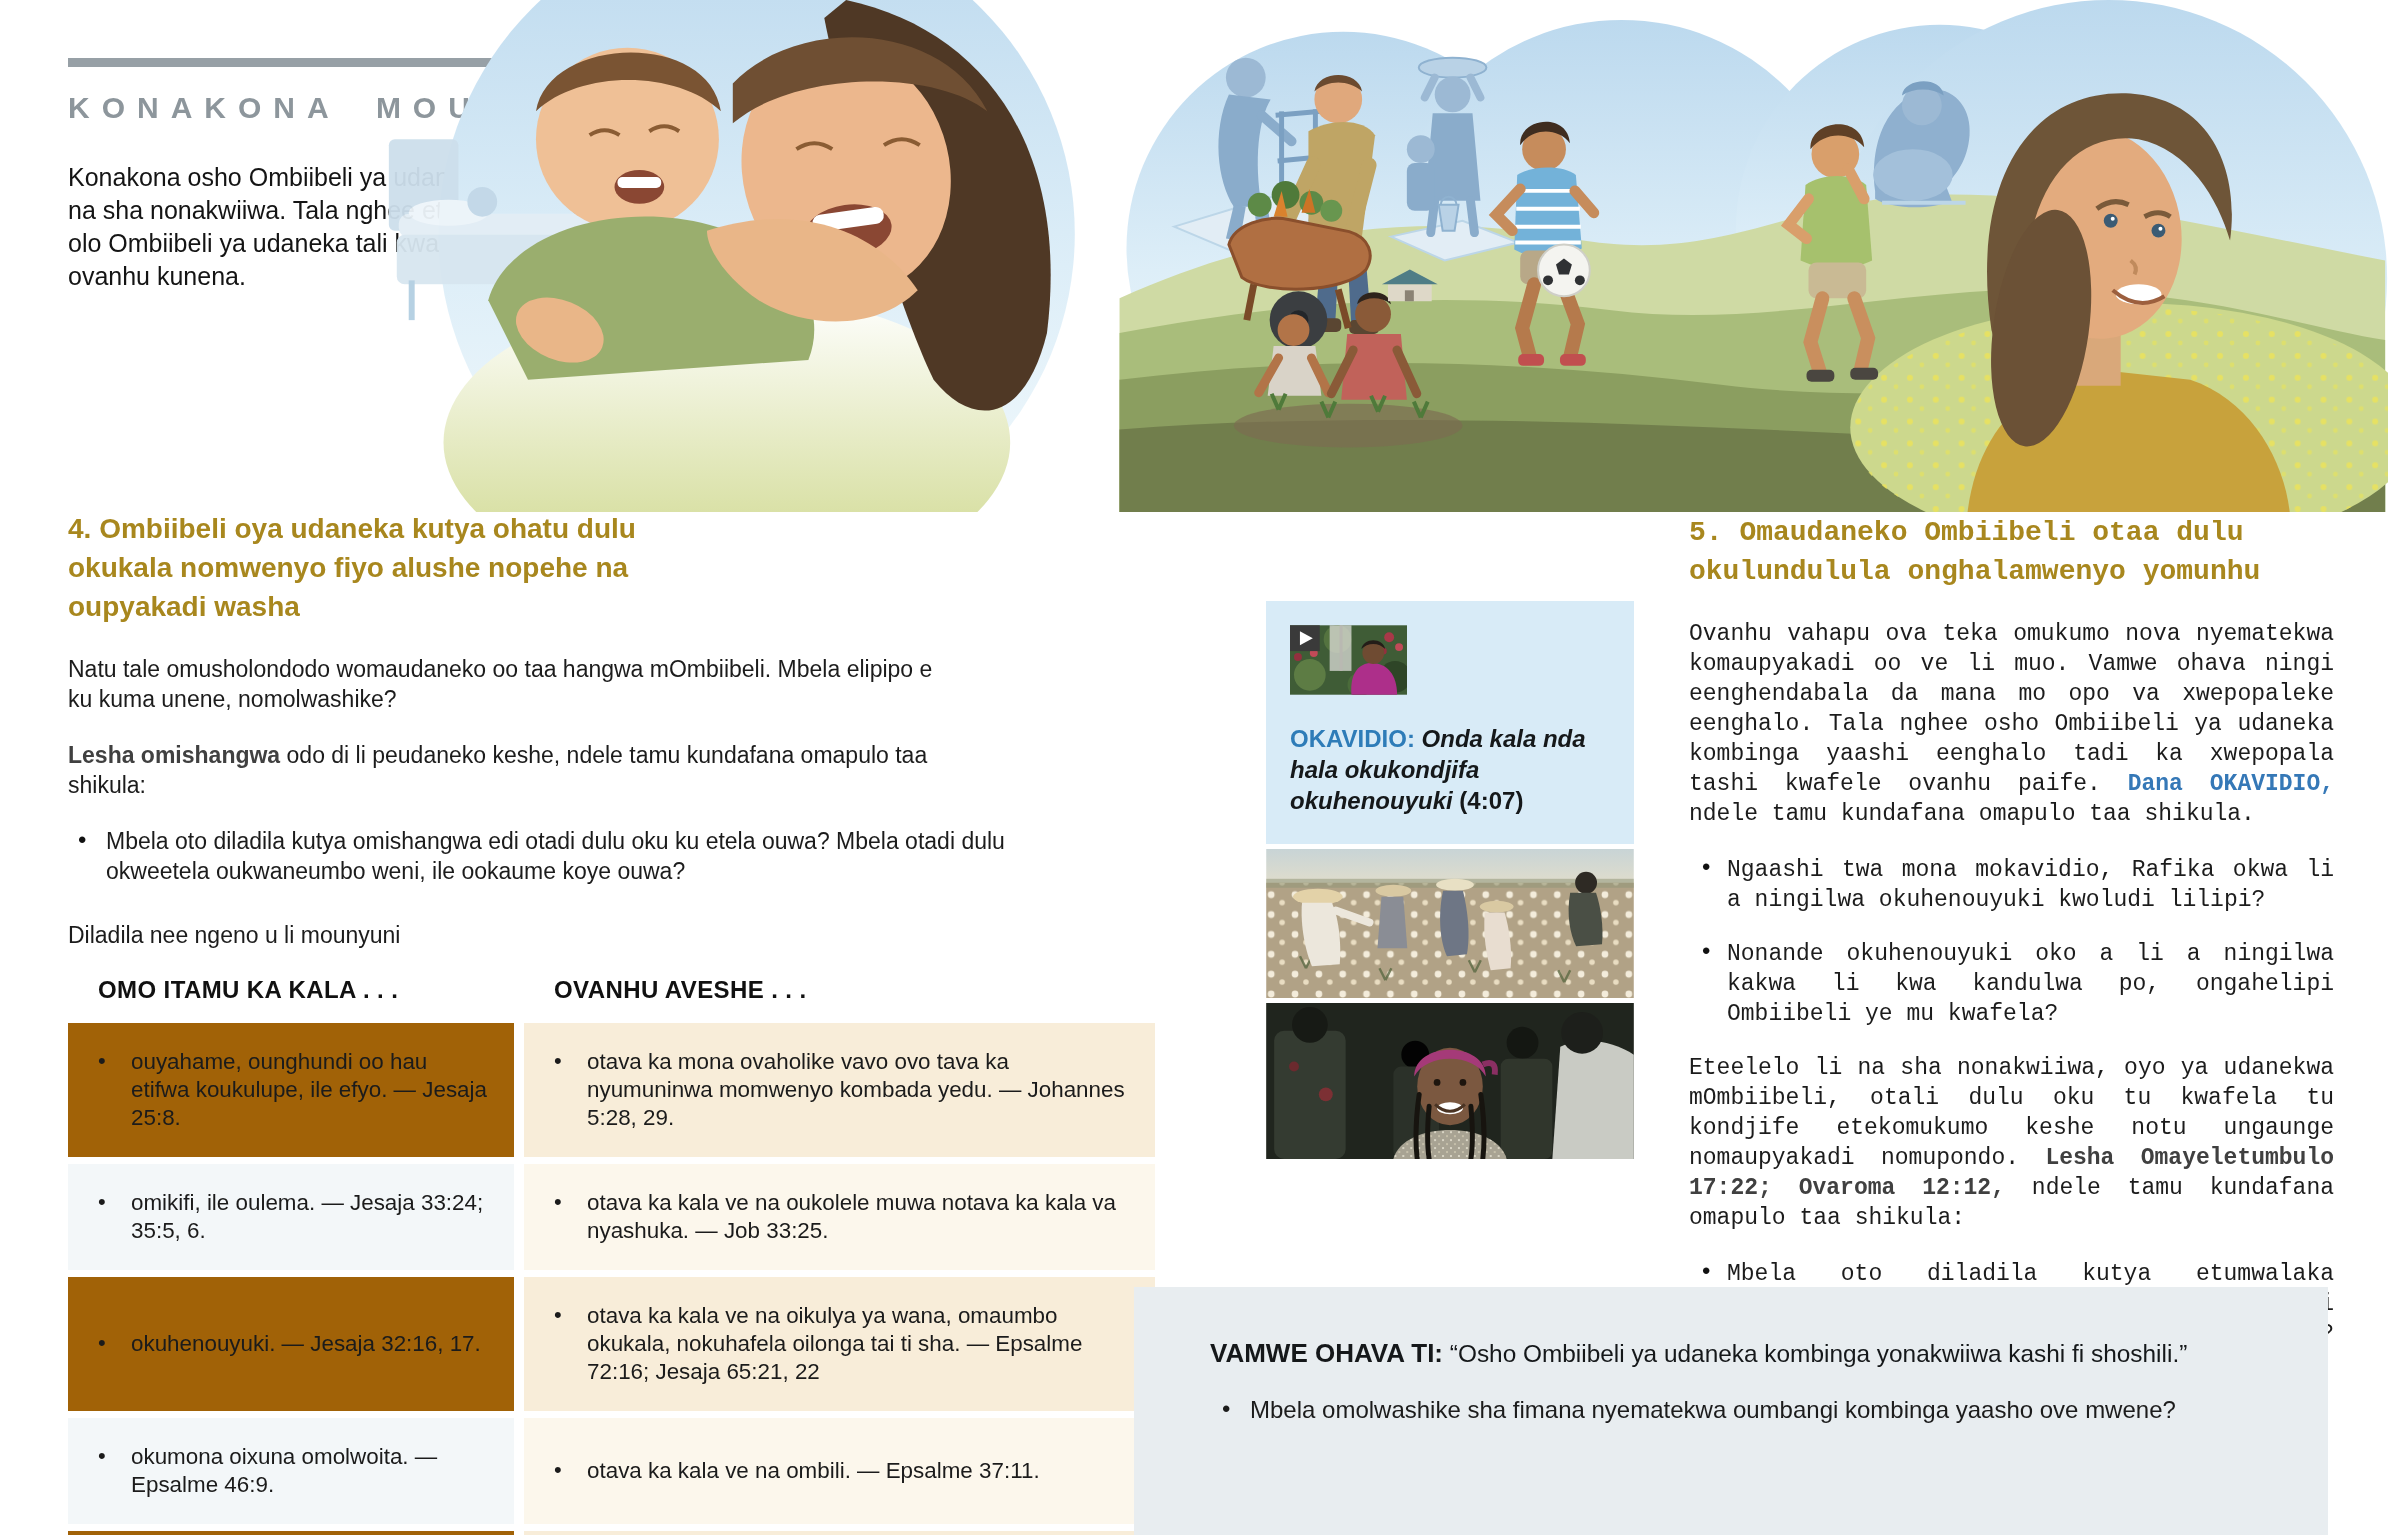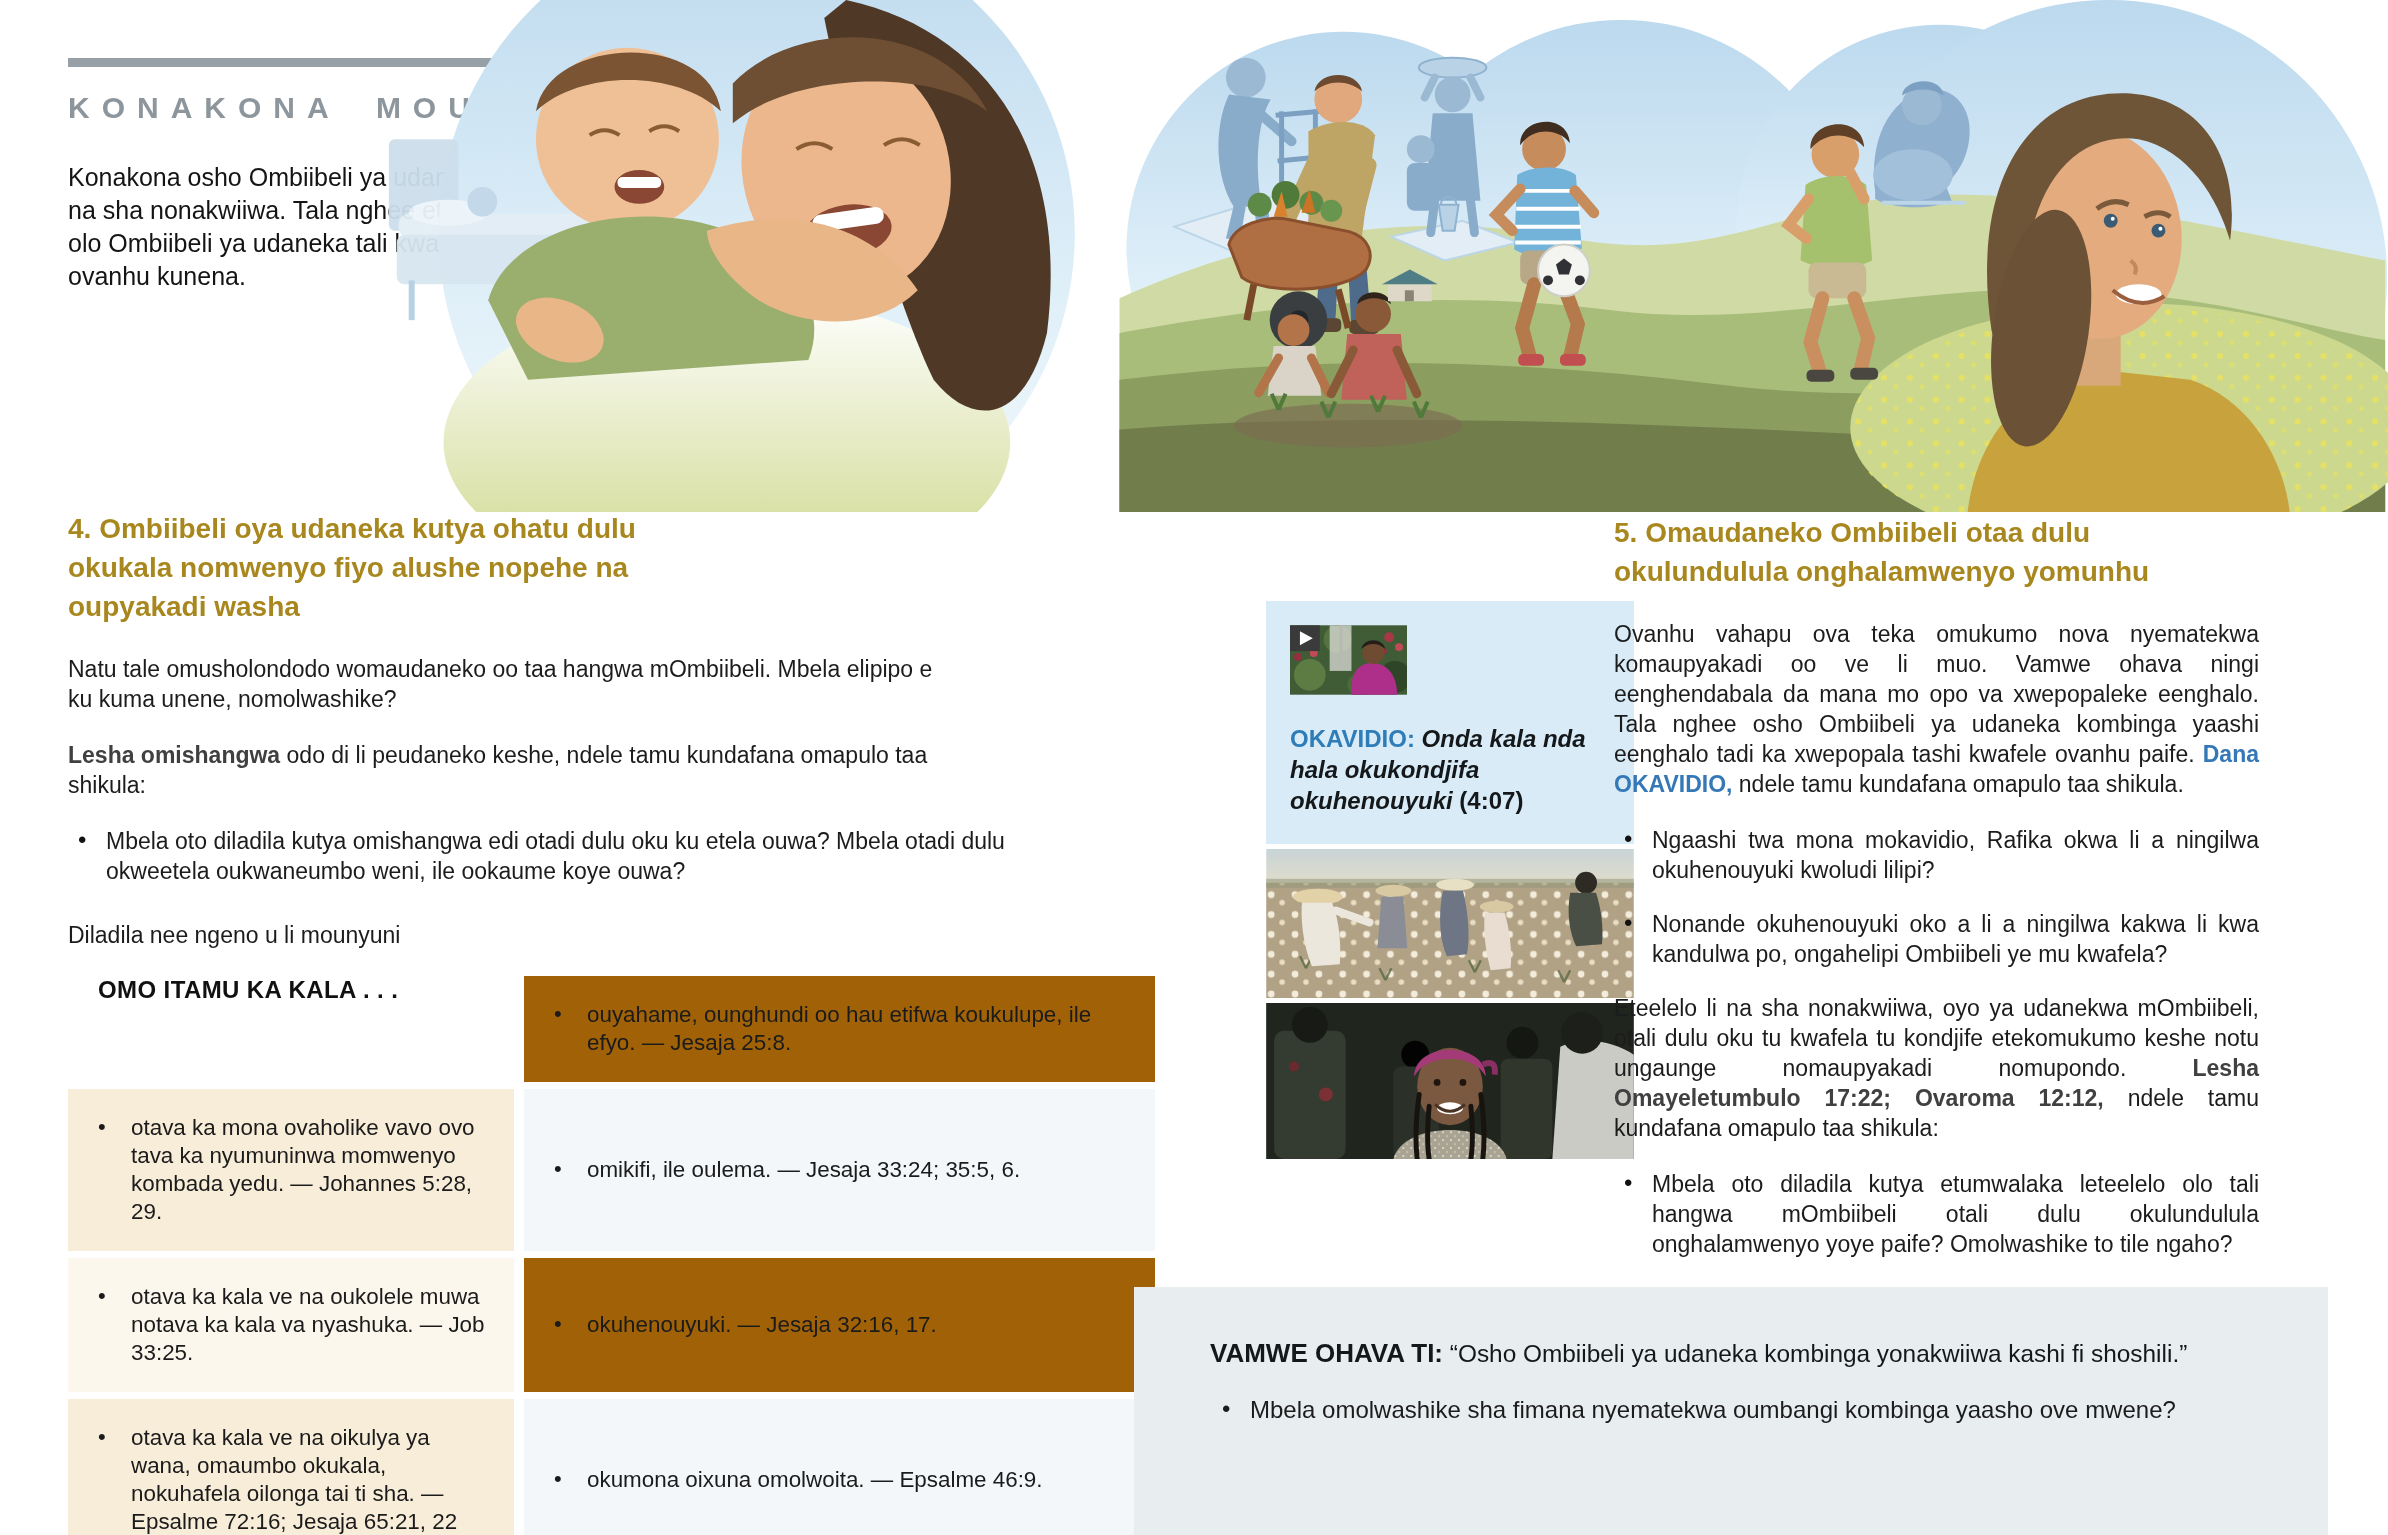--- a/index.html
+++ b/index.html
@@ -43,21 +43,21 @@
   .video-box{background:#d8ebf7;padding:24px 24px 28px 24px;box-sizing:border-box;width:368px;}
   .thumb{position:relative;width:117px;height:70px;cursor:pointer;}
   .thumb svg{display:block;}
   .caption{margin-top:28px;font-size:24px;line-height:31px;font-weight:bold;color:#15181a;}
   .cap-label{color:#2e7cb8;}
   .cap-title{font-style:italic;}
   .photo{margin-top:5px;width:368px;}
   .photo svg{display:block;}
 
   
-  .col-right{position:absolute;left:1614px;top:513px;width:645px;}
+  .col-right{position:absolute;left:1689px;top:513px;width:645px;font-family:Liberation Mono, monospace;}
   .col-right .p{text-align:justify;}
   .col-right .bullet{text-align:justify;}
 
   
   .footer-box{position:absolute;left:1134px;top:1287px;width:1194px;height:249px;background:#e8edf0;box-sizing:border-box;padding:50px 70px 0 76px;}
   .footer-line{font-size:24.4px;line-height:32px;color:#15181a;}
   .footer-label{font-weight:bold;font-size:26px;}
   .footer-bullet{position:relative;padding-left:40px;margin-top:24px;font-size:24px;line-height:31px;}
   .footer-bullet::before{content:"•";position:absolute;left:12px;top:-1px;font-size:24px;}
 </style>
@@ -290,20 +290,21 @@
 
   <div class="col-left">
     <h2 class="sec">4. Ombiibeli oya udaneka kutya ohatu dulu okukala nomwenyo fiyo alushe nopehe na oupyakadi washa</h2>
     <p class="bt p">Natu tale omusholondodo womaudaneko oo taa hangwa mOmbiibeli. Mbela elipipo e ku kuma unene, nomolwashike?</p>
     <p class="bt p"><span class="goldb">Lesha omishangwa</span><span> odo di li peudaneko keshe, ndele tamu kundafana omapulo taa shikula:</span></p>
     <div class="bt bullet">Mbela oto diladila kutya omishangwa edi otadi dulu oku ku etela ouwa? Mbela otadi dulu okweetela oukwaneumbo weni, ile ookaume koye ouwa?</div>
     <p class="bt imagine">Diladila nee ngeno u li mounyuni</p>
 
     <div class="promise-table">
       <div class="pt-head">OMO ITAMU KA KALA . . .</div>
+      <div class="pt-head">OVANHU AVESHE . . .</div>
 
       <div class="cell bg-l1">
           <span class="ct">ouyahame, ounghundi oo hau etifwa koukulupe, ile efyo. — Jesaja 25:8.</span>
         </div>
       <div class="cell bg-r1">
           <span class="ct">otava ka mona ovaholike vavo ovo tava ka nyumuninwa momwenyo kombada yedu. — Johannes 5:28, 29.</span>
         </div>
 
       <div class="cell bg-l2">
           <span class="ct">omikifi, ile oulema. — Jesaja 33:24; 35:5, 6.</span>

